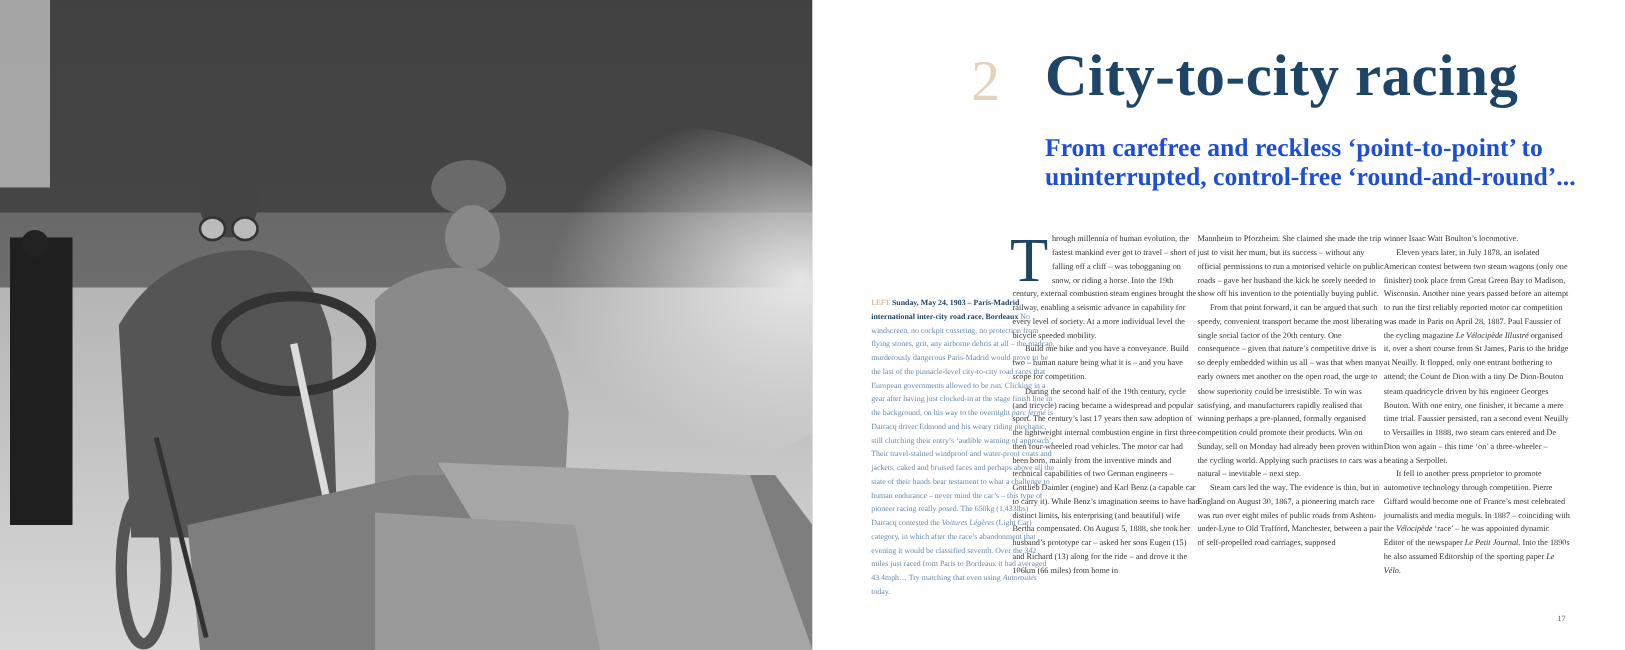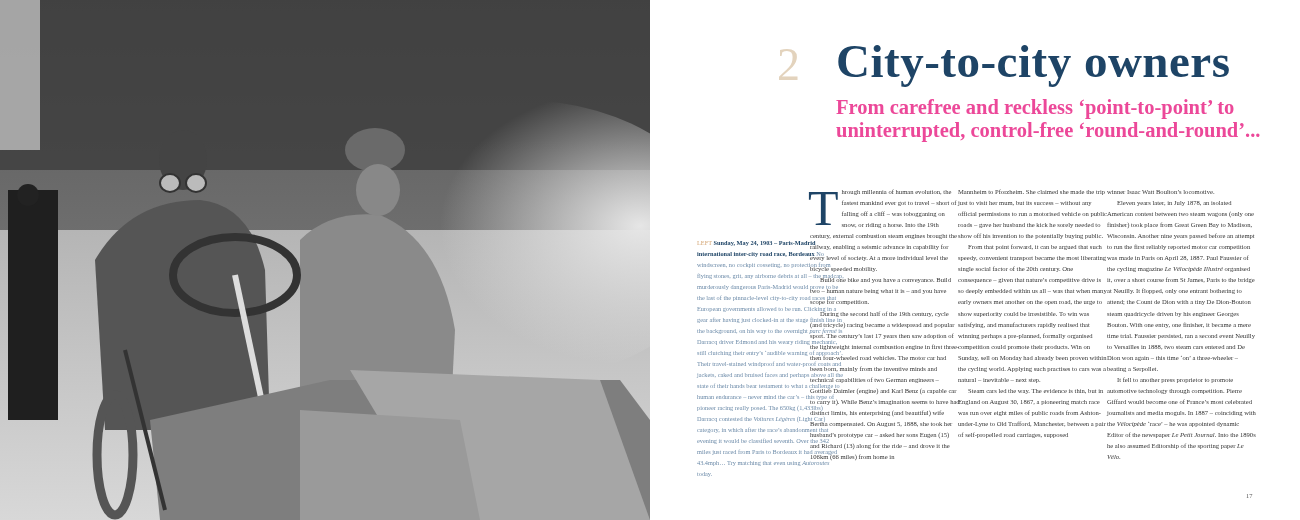--- a/index.html
+++ b/index.html
@@ -2,21 +2,21 @@
 <html><head>
 <meta charset="utf-8">
 <style>
   html,body{margin:0;padding:0;}
   body{width:1300px;height:520px;position:relative;overflow:hidden;background:#fff;font-family:"DejaVu Serif","Liberation Serif",serif;}
   .photo{position:absolute;left:0;top:0;width:650px;height:520px;overflow:hidden;background:#8a8a8a;}
   .photo svg{display:block;}
   .page{position:absolute;left:650px;top:0;width:650px;height:520px;background:#fff;}
   .chap-num{position:absolute;left:127px;top:42px;font-family:"Liberation Serif",serif;font-size:46px;color:#e3d3bd;line-height:1;}
   .title{position:absolute;left:186px;top:38px;font-family:"Liberation Serif",serif;font-weight:bold;font-size:47px;color:#1e4466;line-height:1;letter-spacing:0.5px;white-space:nowrap;}
-  .subtitle{position:absolute;left:186px;top:96px;font-family:"Liberation Serif",serif;font-weight:bold;font-size:20.5px;color:#ec4899;line-height:23px;width:440px;}
+  .subtitle{position:absolute;left:186px;top:108px;font-family:"Liberation Serif",serif;font-weight:bold;font-size:20.5px;color:#1d4ed8;line-height:23px;width:440px;}
   .caption{position:absolute;left:47px;top:237px;width:147px;font-family:"Liberation Serif",serif;font-size:6.3px;line-height:11px;color:#6b8aa8;}
   .caption .lbl{color:#d4a574;}
   .caption .head{color:#1e4466;font-weight:bold;}
   .col{position:absolute;top:186px;width:150px;font-family:"Liberation Serif",serif;font-size:6.6px;line-height:11.05px;color:#333;text-align:left;}
   .col p{margin:0;}
   .col p.ind{text-indent:10px;}
   .col1{left:160px;}
   .col2{left:308px;}
   .col3{left:457px;width:150px;}
   .dropcap{float:left;font-family:"Liberation Serif",serif;font-size:50px;line-height:40px;color:#1e4466;margin:0 3px 0 -2px;padding-top:2px;}
@@ -66,21 +66,21 @@
     <path d="M150 420 L330 380 L620 380 L650 420 L650 520 L160 520 Z" fill="#7e7e7e"></path>
     <path d="M350 370 L600 380 L650 520 L440 520 Z" fill="#a6a6a6"></path>
     <path d="M300 410 L460 420 L480 520 L300 520 Z" fill="#9a9a9a"></path>
     <ellipse cx="115" cy="455" rx="18" ry="60" fill="none" stroke="#555" stroke-width="9"></ellipse>
     <line x1="125" y1="350" x2="165" y2="510" stroke="#333" stroke-width="4"></line>
   </svg>
 </div>
 
 <div class="page">
   <div class="chap-num">2</div>
-  <div class="title">City-to-city owners</div>
+  <div class="title">City-to-city racing</div>
   <div class="subtitle">From carefree and reckless ‘point-to-point’ to uninterrupted, control-free ‘round-and-round’...</div>
 
   <div class="caption">
     <span class="lbl">LEFT</span>
     <span class="head">Sunday, May 24, 1903 – Paris-Madrid international inter-city road race, Bordeaux</span>
     <span>No windscreen, no cockpit cosseting, no protection from flying stones, grit, any airborne debris at all – the madcap, murderously dangerous Paris-Madrid would prove to be the last of the pinnacle-level city-to-city road races that European governments allowed to be run. Clicking in a gear after having just clocked-in at the stage finish line in the background, on his way to the overnight </span><i>parc fermé</i><span> is Darracq driver Edmond and his weary riding mechanic, still clutching their entry’s ‘audible warning of approach’. Their travel-stained windproof and water-proof coats and jackets, caked and bruised faces and perhaps above all the state of their hands bear testament to what a challenge to human endurance – never mind the car’s – this type of pioneer racing really posed. The 650kg (1,433lbs) Darracq contested the </span><i>Voitures Légères</i><span> (Light Car) category, in which after the race’s abandonment that evening it would be classified seventh. Over the 342 miles just raced from Paris to Bordeaux it had averaged 43.4mph… Try matching that even using </span><i>Autoroutes</i><span> today.</span>
   </div>
 
   <div class="col col1">
     <p><span class="dropcap">T</span><span>hrough millennia of human evolution, the fastest mankind ever got to travel – short of falling off a cliff – was tobogganing on snow, or riding a horse. Into the 19th century, external combustion steam engines brought the railway, enabling a seismic advance in capability for every level of society. At a more individual level the bicycle speeded mobility.</span></p>

